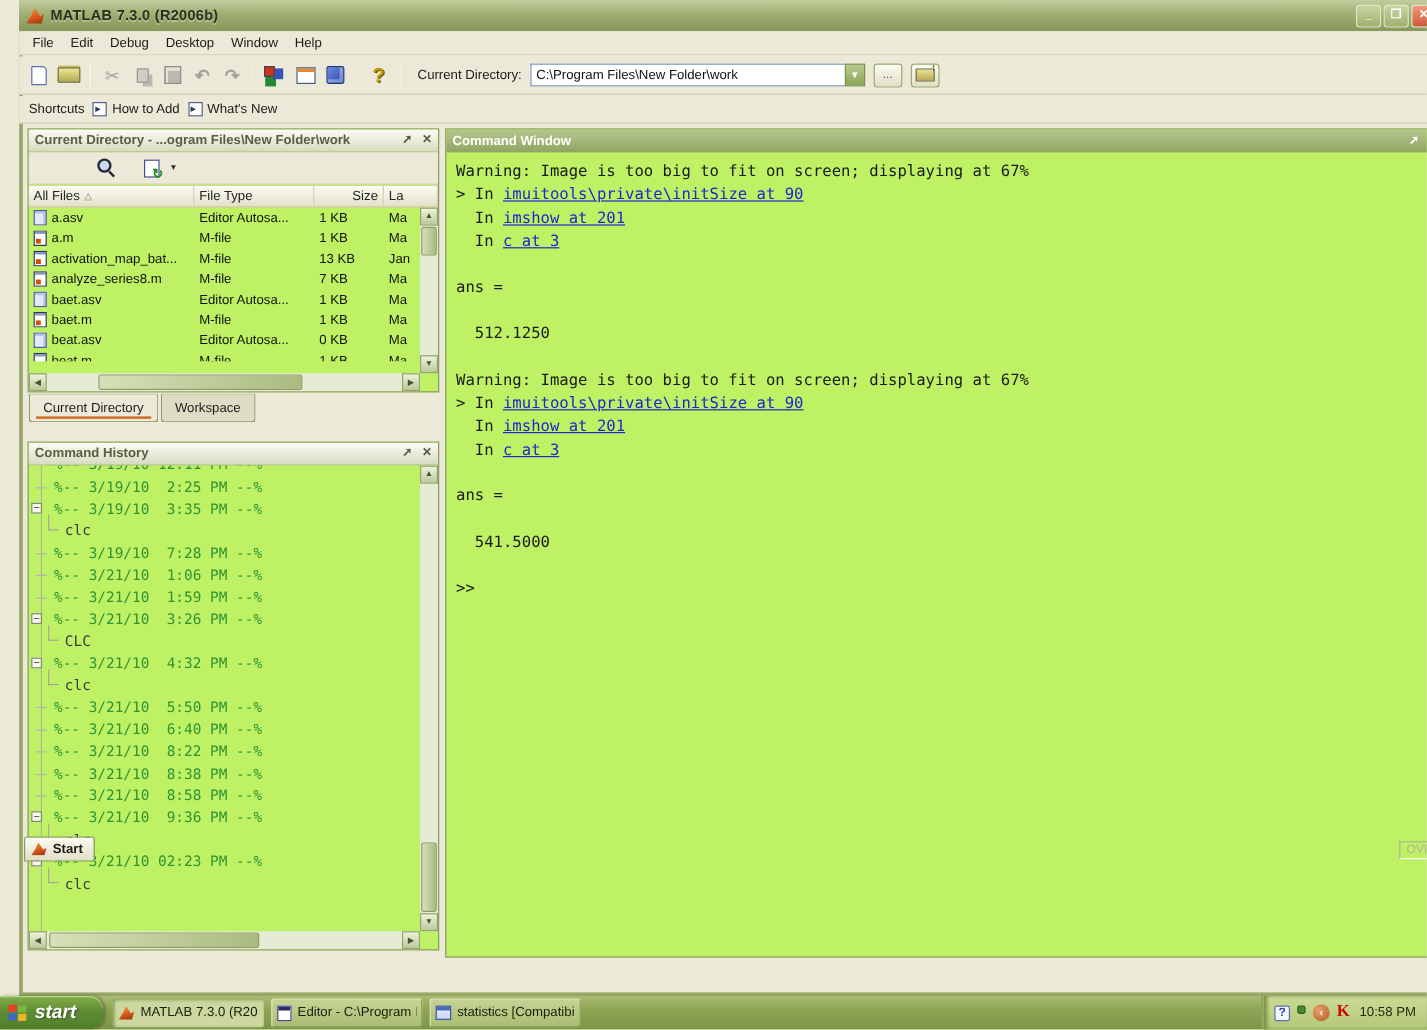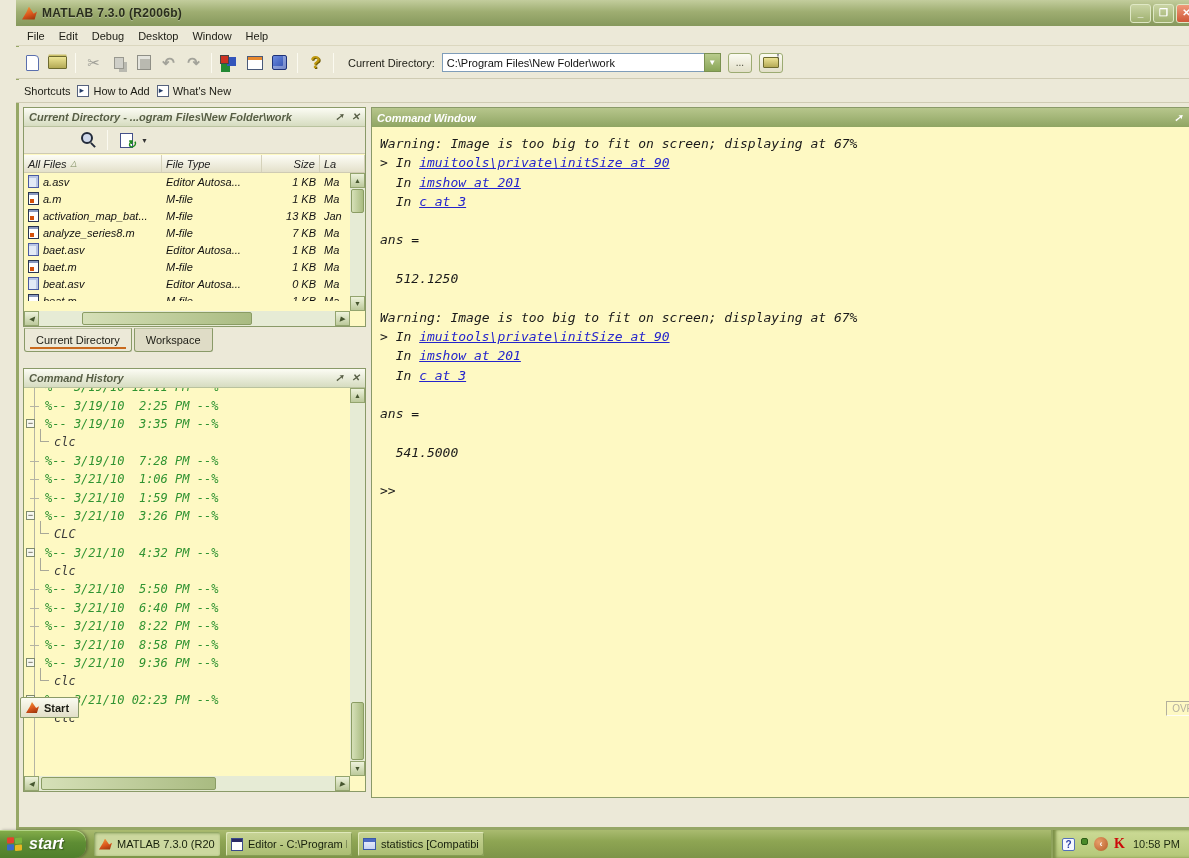--- a/index.html
+++ b/index.html
@@ -51,21 +51,21 @@
   .bi-folderup::after { content:"↑"; position:absolute; right:2px; top:0; font-size:9px; font-weight:bold; color:#224; }
 
   
   #shortcutsbar { position:absolute; left:-3px; top:80px; width:1189px; height:23px; background:#ece9d8;
     border-bottom:1px solid #cfcbb3; display:flex; align-items:center; gap:7px; padding:0 8px; font-size:11px; color:#1c1c14; }
   .sc-item { display:flex; align-items:center; gap:4px; }
   .sc-icon { width:12px; height:12px; background:#fff; border:1px solid #56627e; position:relative; flex:none; }
   .sc-icon::after { content:"▸"; position:absolute; left:1px; top:-1px; font-size:9px; color:#223a66; }
 
   
-  .panel { position:absolute; background:#fef9c3; border:1px solid #8a9a68;font-style:italic; }
+  .panel { position:absolute; background:#bef264; border:1px solid #8a9a68; }
   .panel-header { height:19px; display:flex; align-items:center; padding:0 5px; font-size:11px; font-weight:bold; white-space:nowrap; overflow:hidden; }
   .hdr-inactive { background:linear-gradient(#fcfcf4,#d6dcc0); color:#575e45; border-bottom:1px solid #b9c29e; }
   .hdr-active { background:linear-gradient(#b7c68c,#8fa563); color:#fff; }
   .hdr-btns { margin-left:auto; display:flex; gap:8px; font-size:10px; align-items:center; }
   .hdr-btn { line-height:1; font-weight:bold; }
 
   
   #cd-panel { left:4px; top:107px; width:343px; height:220px; }
   #cd-toolbar { height:27px; background:#ece9d8; border-bottom:1px solid #cfcbb3; display:flex; align-items:center; gap:3px; padding:0 4px; }
   .pti { width:22px; height:21px; display:flex; align-items:center; justify-content:center; position:relative; flex:none; }
@@ -77,21 +77,21 @@
 
   #file-grid { position:absolute; left:0; top:47px; right:0; bottom:0; font-size:11px; color:#111; }
   #file-cols { display:flex; height:18px; background:linear-gradient(#fdfdf6,#e3e0ca); border-bottom:1px solid #cfcbb3; align-items:center; color:#222; }
   .fcol { border-right:1px solid #d5d2ba; height:100%; display:flex; align-items:center; padding:0 4px; }
   .w-name { width:138px; } .w-type { width:100px; } .w-size { width:58px; justify-content:flex-end; } .w-mod { flex:1; }
   .sort-arrow { font-size:8px; color:#7a8a5a; margin-left:4px; }
   #file-rows { height:128px; overflow:hidden; }
   .frow { display:flex; height:17px; align-items:center; }
   .fc { padding:0 4px; white-space:nowrap; overflow:hidden; }
   .fc-name { width:138px; display:flex; align-items:center; gap:4px; }
-  .fc-type { width:100px; } .fc-size { width:58px; text-align:right; } .fc-mod { flex:1; }
+  .fc-type { width:100px; } .fc-size { width:58px; } .fc-mod { flex:1; }
   .ficon { width:11px; height:13px; position:relative; flex:none; border:1px solid #445; background:#fff; }
   .ficon-asv { background:#e3eaf6; border-color:#4a5aa0; box-shadow:inset -2px 2px 0 #b9c6e6; }
   .ficon-m { border-color:#2a3550; box-shadow:inset 0 2px 0 #8a9ac0; }
   .ficon-m::after { content:""; position:absolute; left:1px; bottom:1px; width:4px; height:4px; background:#d4500a; }
 
   
   .sb-btn { background:linear-gradient(#eef3dc,#bcc99b); border:1px solid #93a46e; color:#46562f; font-size:7px;
     display:flex; align-items:center; justify-content:center; flex:none; }
   .sb-thumb { background:linear-gradient(90deg,#d6e0b8,#a9bb81); border:1px solid #8a9c64; border-radius:2px; position:absolute; }
   .vtrack { position:absolute; width:15px; background:#e6ebd5; }
@@ -368,20 +368,21 @@
         <div class="ch-row ts"><span class="ch-tick"></span><span>%-- 3/19/10  7:28 PM --%</span></div>
         <div class="ch-row ts"><span class="ch-tick"></span><span>%-- 3/21/10  1:06 PM --%</span></div>
         <div class="ch-row ts"><span class="ch-tick"></span><span>%-- 3/21/10  1:59 PM --%</span></div>
         <div class="ch-row ts"><span class="ch-exp">−</span><span>%-- 3/21/10  3:26 PM --%</span></div>
         <div class="ch-row cmd"><span class="ch-elbow"></span><span>CLC</span></div>
         <div class="ch-row ts"><span class="ch-exp">−</span><span>%-- 3/21/10  4:32 PM --%</span></div>
         <div class="ch-row cmd"><span class="ch-elbow"></span><span>clc</span></div>
         <div class="ch-row ts"><span class="ch-tick"></span><span>%-- 3/21/10  5:50 PM --%</span></div>
         <div class="ch-row ts"><span class="ch-tick"></span><span>%-- 3/21/10  6:40 PM --%</span></div>
         <div class="ch-row ts"><span class="ch-tick"></span><span>%-- 3/21/10  8:22 PM --%</span></div>
+        <div class="ch-row ts"><span class="ch-tick"></span><span>%-- 3/21/10  8:38 PM --%</span></div>
         <div class="ch-row ts"><span class="ch-tick"></span><span>%-- 3/21/10  8:58 PM --%</span></div>
         <div class="ch-row ts"><span class="ch-exp">−</span><span>%-- 3/21/10  9:36 PM --%</span></div>
         <div class="ch-row cmd"><span class="ch-elbow"></span><span>clc</span></div>
         <div class="ch-row ts"><span class="ch-exp">−</span><span>%-- 3/21/10 02:23 PM --%</span></div>
         <div class="ch-row cmd"><span class="ch-elbow"></span><span>clc</span></div>
       </div>
     <div class="vtrack" id="ch-vscroll">
       <span class="sb-btn" style="top:0;">▲</span>
       <div class="sb-thumb" style="left:1px;right:1px;bottom:16px;height:58px;"></div>
       <span class="sb-btn" style="bottom:0;">▼</span>

